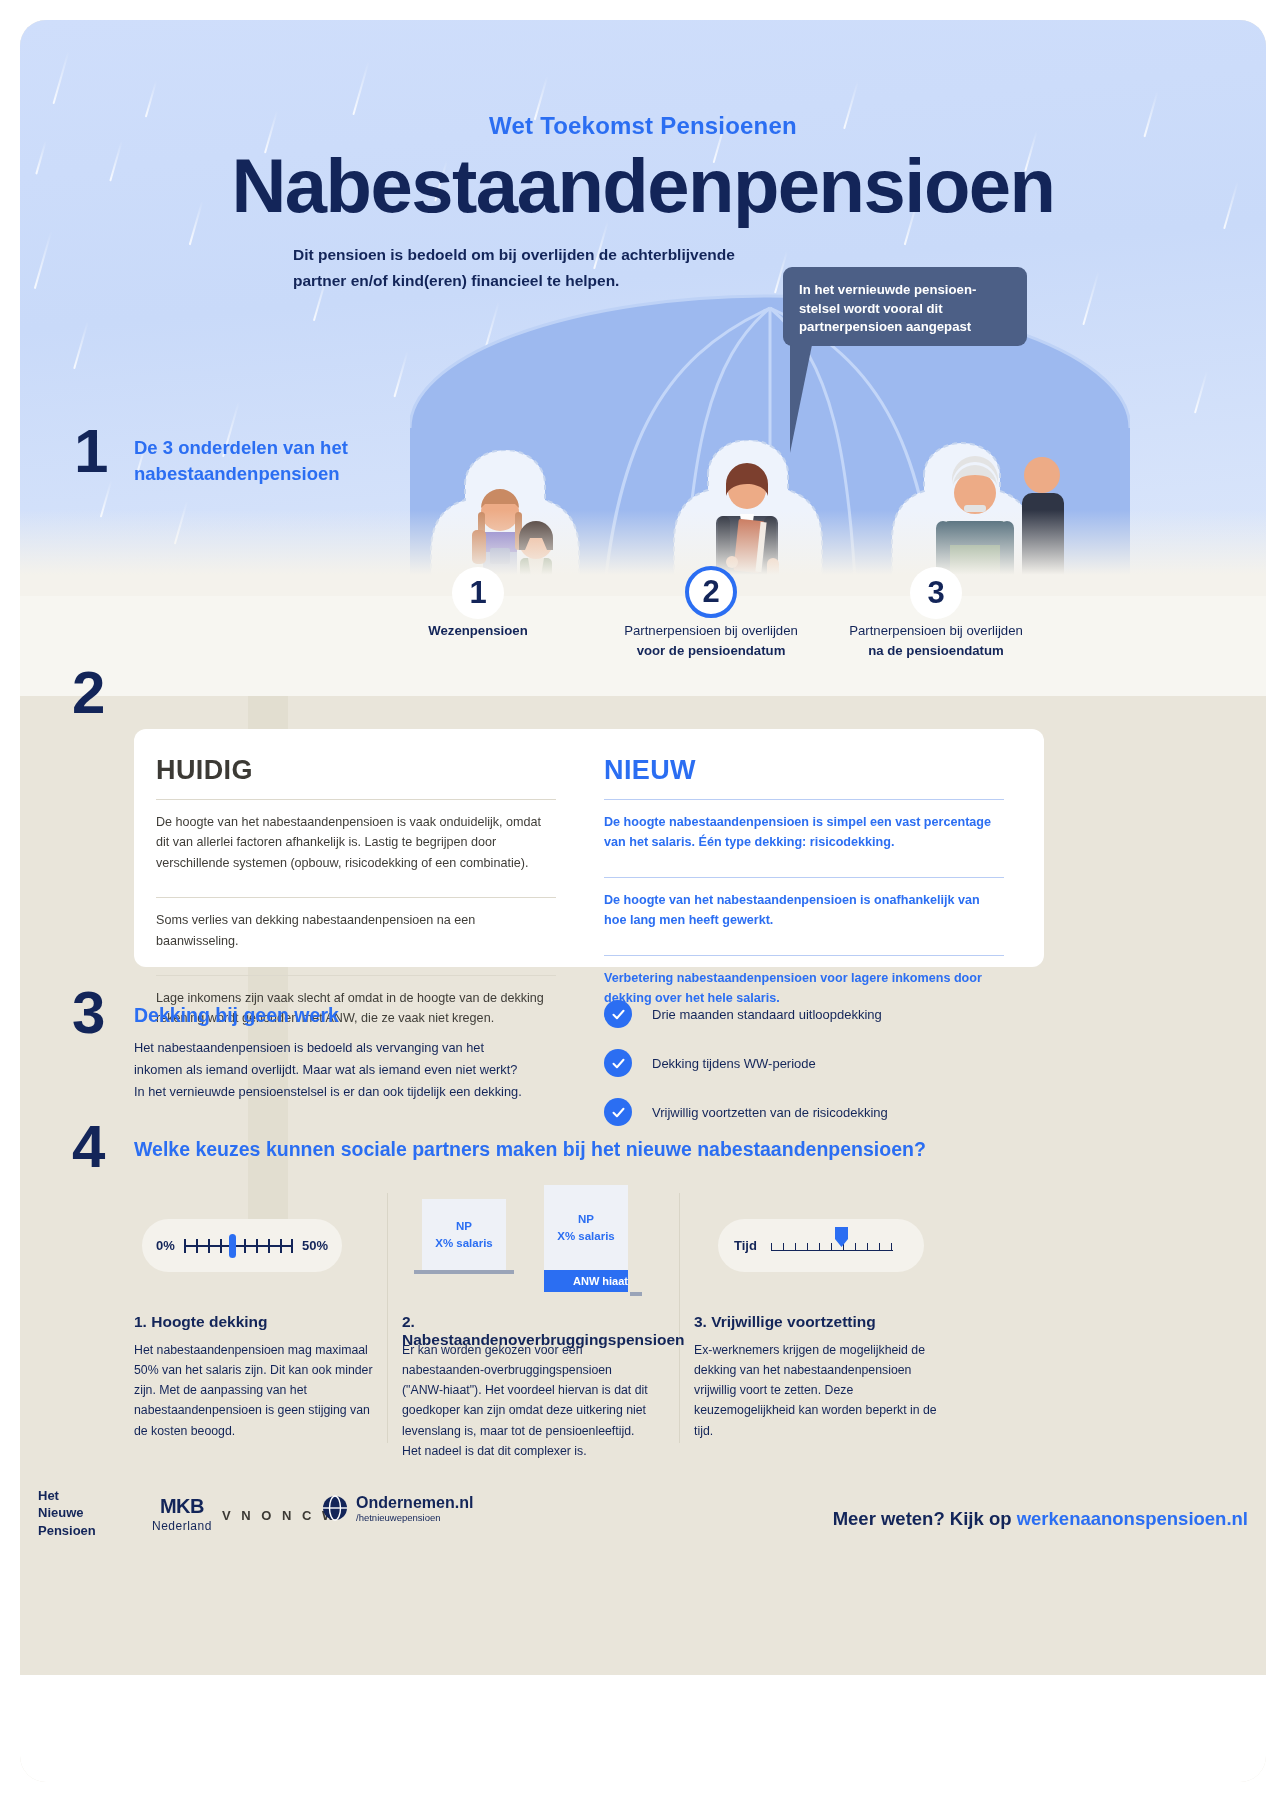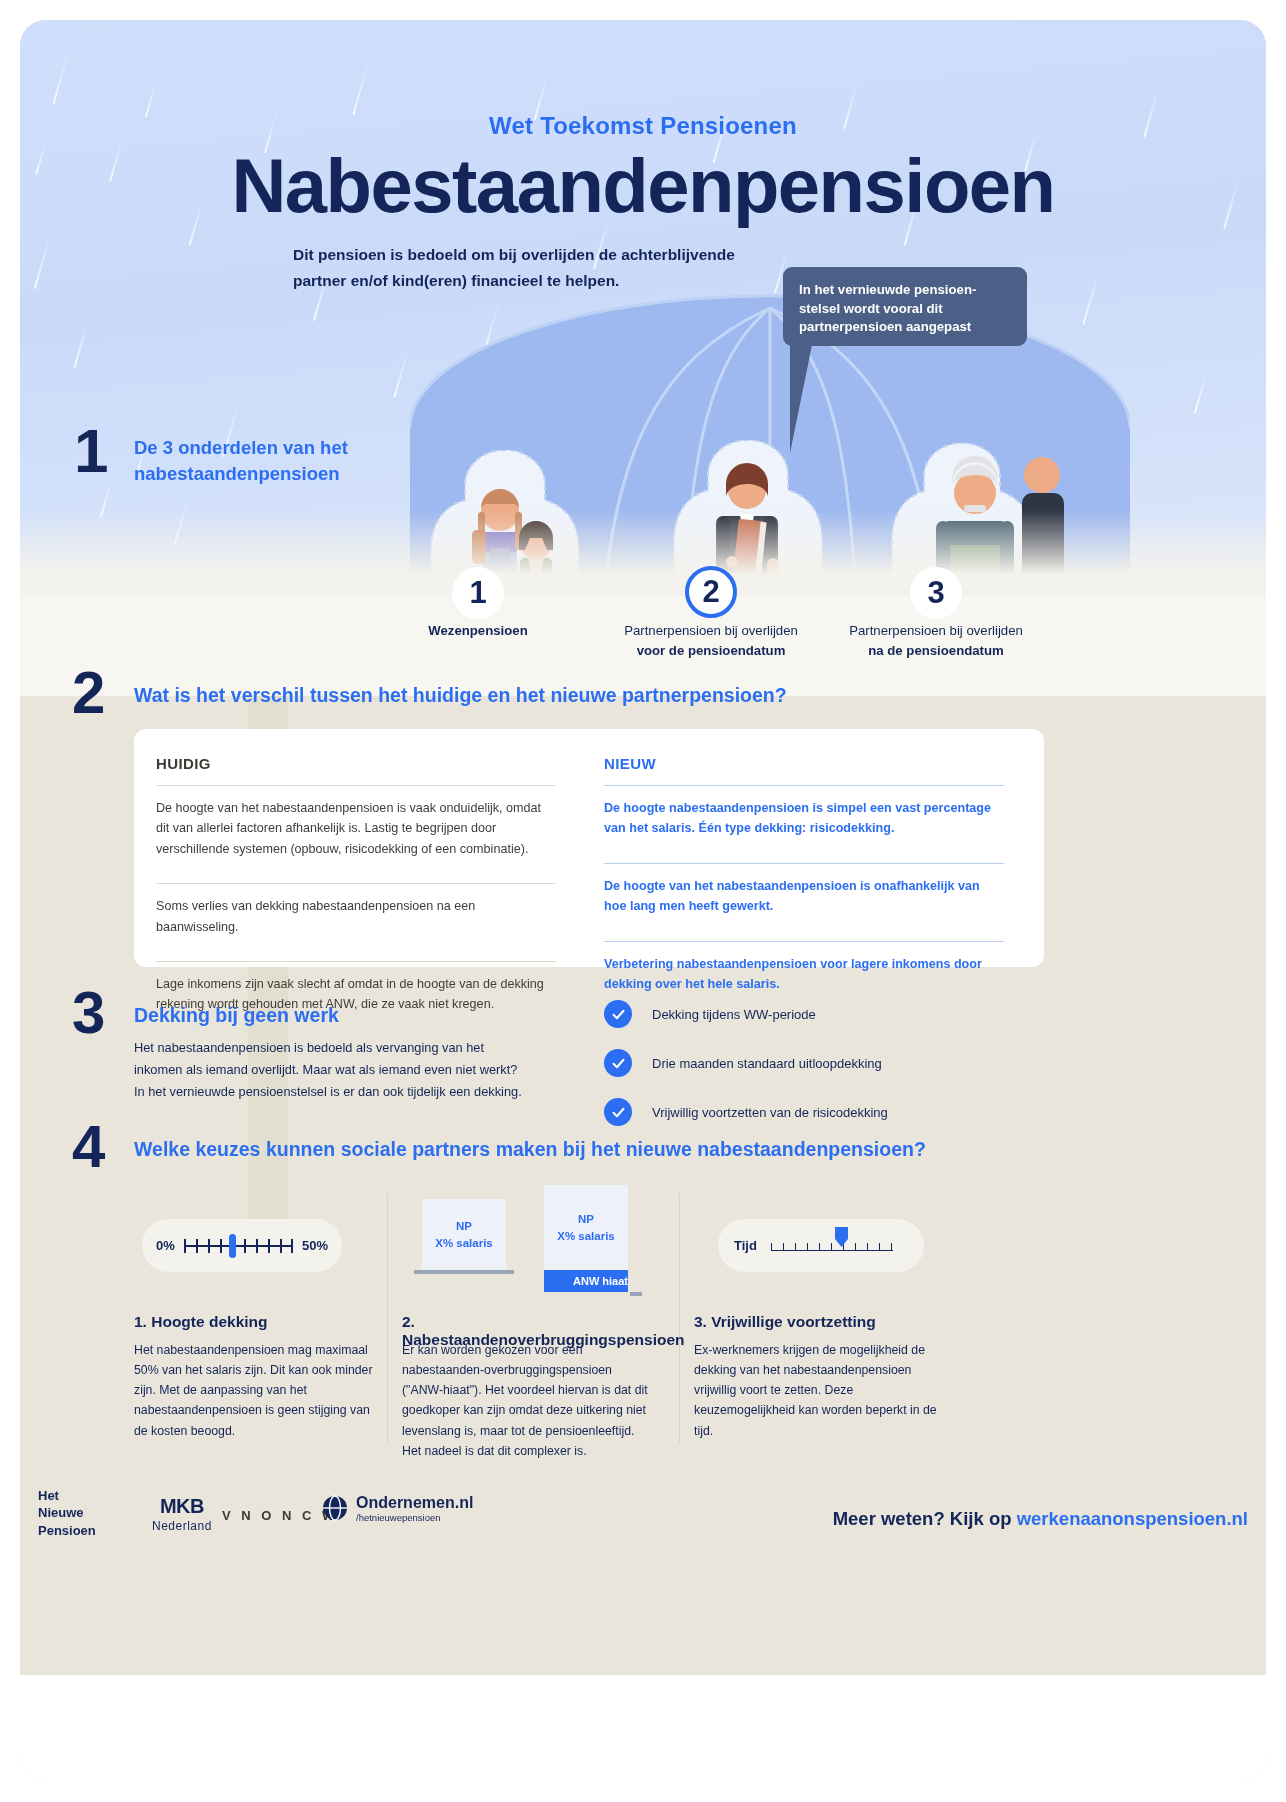--- a/index.html
+++ b/index.html
@@ -91,21 +91,21 @@
   .sec-title {
     position:absolute; color:#2b6ef2; font-size:19.5px; font-weight:bold;
   }
   .compare-card {
     position:absolute; left:134px; top:729px; width:910px; height:238px;
     background:#ffffff; border-radius:12px;
   }
   .col { position:absolute; top:26px; width:400px; }
   .col.left { left:22px; }
   .col.right { left:470px; }
-  .col-h { font-size:15px; font-weight:bold; letter-spacing:.4px; }
+  .col-h { font-size:27px; font-weight:bold; letter-spacing:.4px; }
   .col.left .col-h { color:#3c3a35; }
   .col.right .col-h { color:#2b6ef2; }
   .rule { height:1px; margin:13px 0 0 0; }
   .col.left .rule { background:#ddd9cd; }
   .col.right .rule { background:#b9cdf5; }
   .para { font-size:12.6px; line-height:1.62; padding:12px 0 11px 0; }
   .col.left .para { color:#3f3d38; }
   .col.right .para { color:#2b6ef2; font-weight:bold; }
   
   .s3-body {
@@ -304,21 +304,20 @@
   <div class="cap" style="left:586px; top:621px;">
     <span>Partnerpensioen bij overlijden</span><br>
     <b>voor de pensioendatum</b>
   </div>
   <div class="cap" style="left:811px; top:621px;">
     <span>Partnerpensioen bij overlijden</span><br>
     <b>na de pensioendatum</b>
   </div>
 
   <div class="sec-num" style="left:72px; top:663px;">2</div>
-  <div class="sec-title" style="left:134px; top:684px;">Wat is het verschil tussen het huidige en het nieuwe partnerpensioen?</div>
 
   <div class="compare-card">
     <div class="col left">
       <div class="col-h">HUIDIG</div>
       <div class="rule"></div>
       <div class="para">De hoogte van het nabestaandenpensioen is vaak onduidelijk, omdat dit van allerlei factoren afhankelijk is. Lastig te begrijpen door verschillende systemen (opbouw, risicodekking of een combinatie).</div>
       <div class="rule"></div>
       <div class="para">Soms verlies van dekking nabestaandenpensioen na een baanwisseling.</div>
       <div class="rule"></div>
       <div class="para">Lage inkomens zijn vaak slecht af omdat in de hoogte van de dekking rekening wordt gehouden met ANW, die ze vaak niet kregen.</div>
@@ -342,29 +341,29 @@
     <span>In het vernieuwde pensioenstelsel is er dan ook tijdelijk een dekking.</span>
   </div>
 
   <div class="check-list">
     <div class="check-row">
       <span class="check-circle">
         <svg viewBox="0 0 24 24">
             <path d="M4 12.5 L9.5 18 L20 6" fill="none" stroke="#fff" stroke-width="3.2" stroke-linecap="round" stroke-linejoin="round"></path>
           </svg>
       </span>
-      <span class="check-label">Dekking tijdens WW-periode</span>
+      <span class="check-label">Drie maanden standaard uitloopdekking</span>
     </div>
     <div class="check-row">
       <span class="check-circle">
         <svg viewBox="0 0 24 24">
             <path d="M4 12.5 L9.5 18 L20 6" fill="none" stroke="#fff" stroke-width="3.2" stroke-linecap="round" stroke-linejoin="round"></path>
           </svg>
       </span>
-      <span class="check-label">Drie maanden standaard uitloopdekking</span>
+      <span class="check-label">Dekking tijdens WW-periode</span>
     </div>
     <div class="check-row">
       <span class="check-circle">
         <svg viewBox="0 0 24 24">
             <path d="M4 12.5 L9.5 18 L20 6" fill="none" stroke="#fff" stroke-width="3.2" stroke-linecap="round" stroke-linejoin="round"></path>
           </svg>
       </span>
       <span class="check-label">Vrijwillig voortzetten van de risicodekking</span>
     </div>
   </div>

